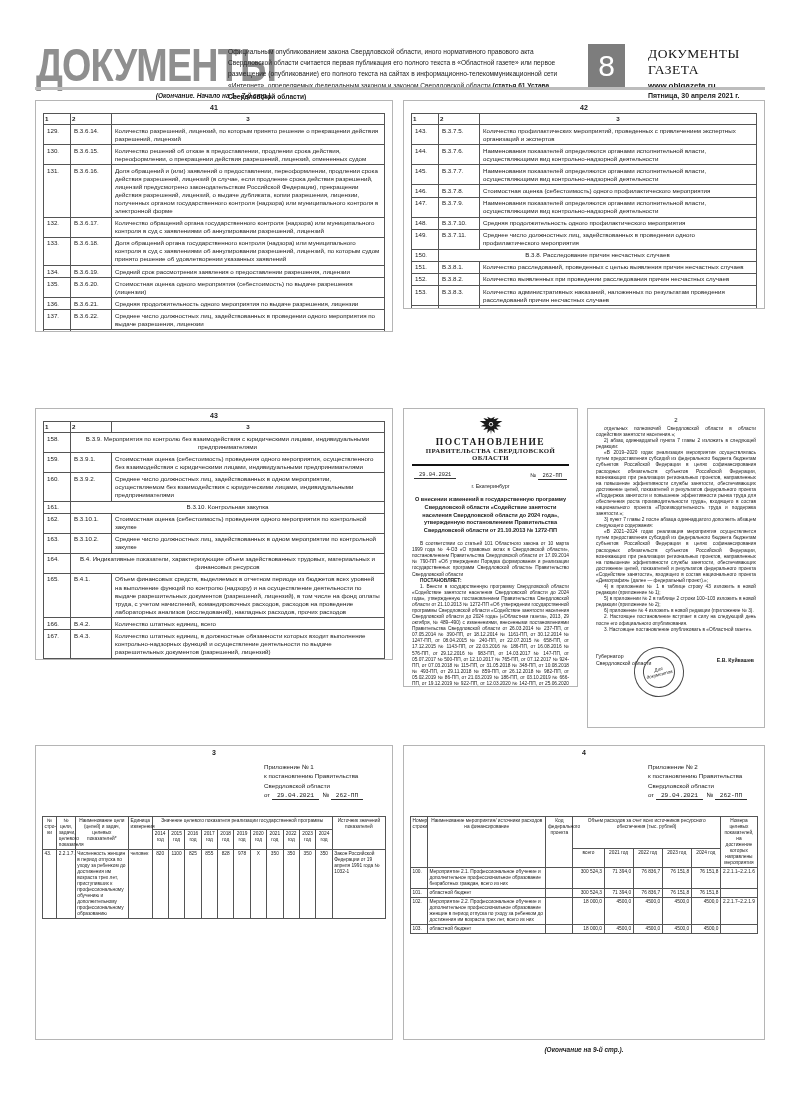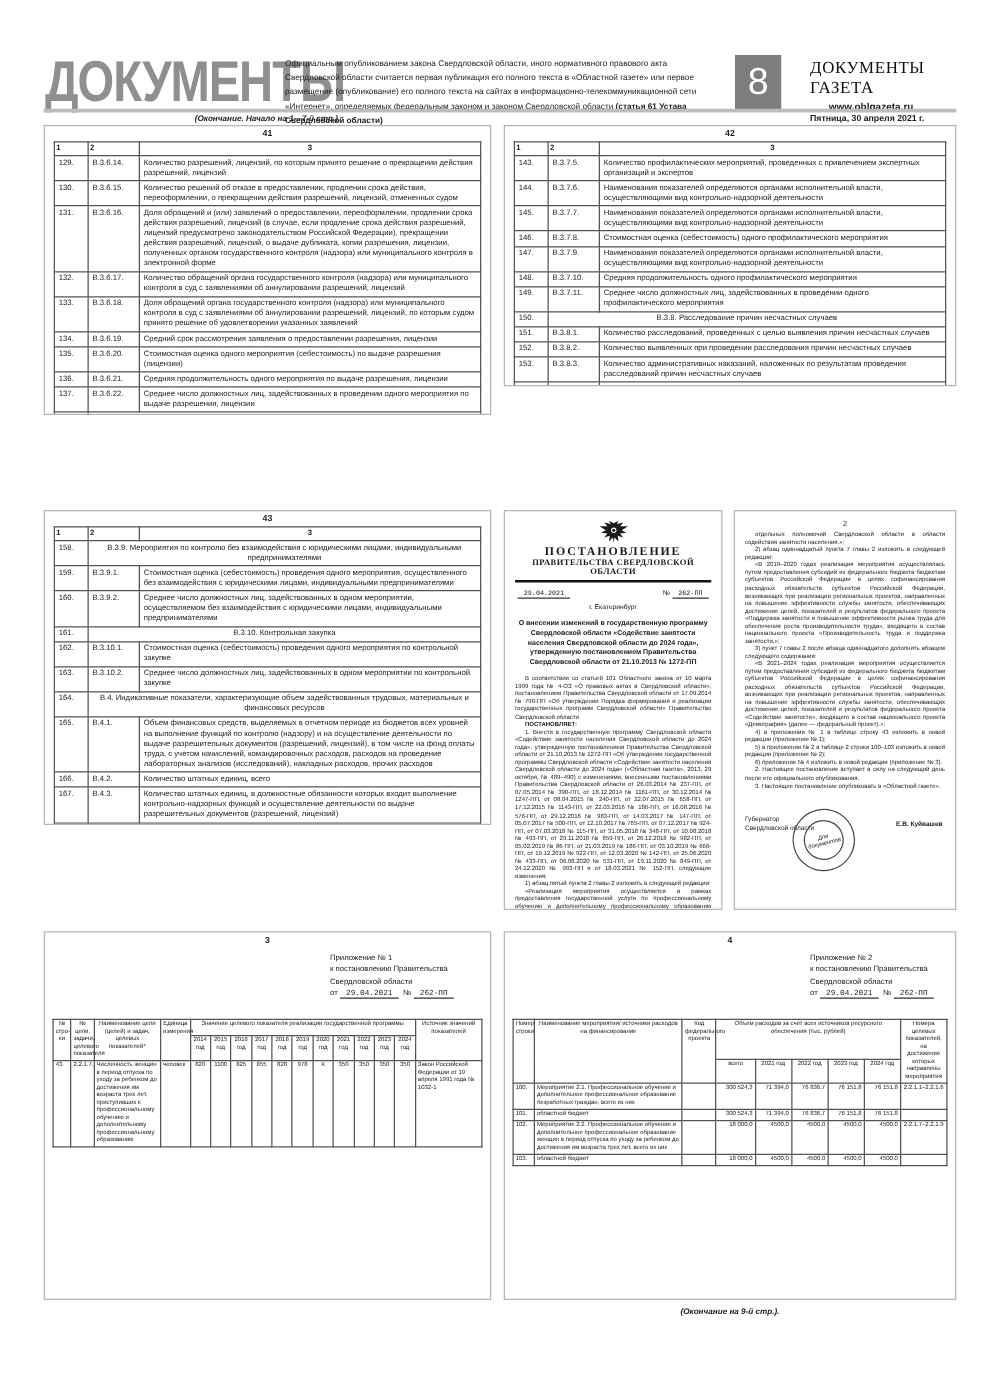--- a/index.html
+++ b/index.html
@@ -7,33 +7,33 @@
        font-family:"Liberation Sans",sans-serif;color:#1a1a1a;}
   
   .masthead{position:absolute;left:36px;top:38px;font-size:46px;font-weight:bold;
             color:#8f8f8f;letter-spacing:-1px;transform:scaleX(.82);transform-origin:left top;
             white-space:nowrap;}
   .tagline{position:absolute;left:228px;top:46px;width:332px;font-size:6.6px;line-height:1.7;color:#222;}
   .page-box{position:absolute;left:588px;top:44px;width:37px;height:44px;background:#7d7d7d;
             color:#fff;font-size:30px;display:flex;align-items:center;justify-content:center;}
   .brand{position:absolute;left:648px;top:46px;width:130px;}
   .brand-name{font-family:"Liberation Serif",serif;font-size:13.5px;letter-spacing:.5px;color:#111;}
-  .brand-site{font-size:8px;font-weight:bold;margin-top:3px;margin-left:15px;}
+  .brand-site{font-size:8px;font-weight:bold;margin-top:3px;}
   .brand-date{font-size:7px;font-weight:bold;margin-top:2px;}
   .header-rule{position:absolute;left:35px;top:87px;width:730px;height:3px;background:#bdbdbd;}
   .cont-top{position:absolute;left:35px;top:92px;width:358px;text-align:center;
             font-size:6.5px;font-style:italic;font-weight:bold;}
   .cont-bottom{position:absolute;left:403px;top:1046px;width:362px;text-align:center;
             font-size:6.5px;font-style:italic;font-weight:bold;}
   
   .panel{position:absolute;border:1px solid #b5b5b5;background:#fff;overflow:hidden;box-sizing:border-box;}
   #panelA{left:35px;top:100px;width:358px;height:232px;}
   #panelB{left:403px;top:100px;width:362px;height:209px;}
   #panelC{left:35px;top:408px;width:358px;height:252px;}
-  #panelD{left:403px;top:408px;width:175px;height:320px;}
+  #panelD{left:403px;top:408px;width:175px;height:279px;}
   #panelE{left:587px;top:408px;width:178px;height:320px;}
   #panelF{left:35px;top:745px;width:358px;height:295px;}
   #panelG{left:403px;top:745px;width:362px;height:295px;}
   .pno{text-align:center;font-size:7px;font-weight:bold;margin:3px 0 2px;}
   
   .ktable{width:calc(100% - 14px);margin:0 7px 4px;border-collapse:collapse;
           font-size:6.2px;line-height:1.3;table-layout:fixed;}
   .ktable td,.ktable th{border:1px solid #555;padding:1.5px 3px;vertical-align:top;}
   .ktable th{text-align:center;font-weight:bold;padding:1px;}
   .ktable .cn{width:24px;text-align:left;}

